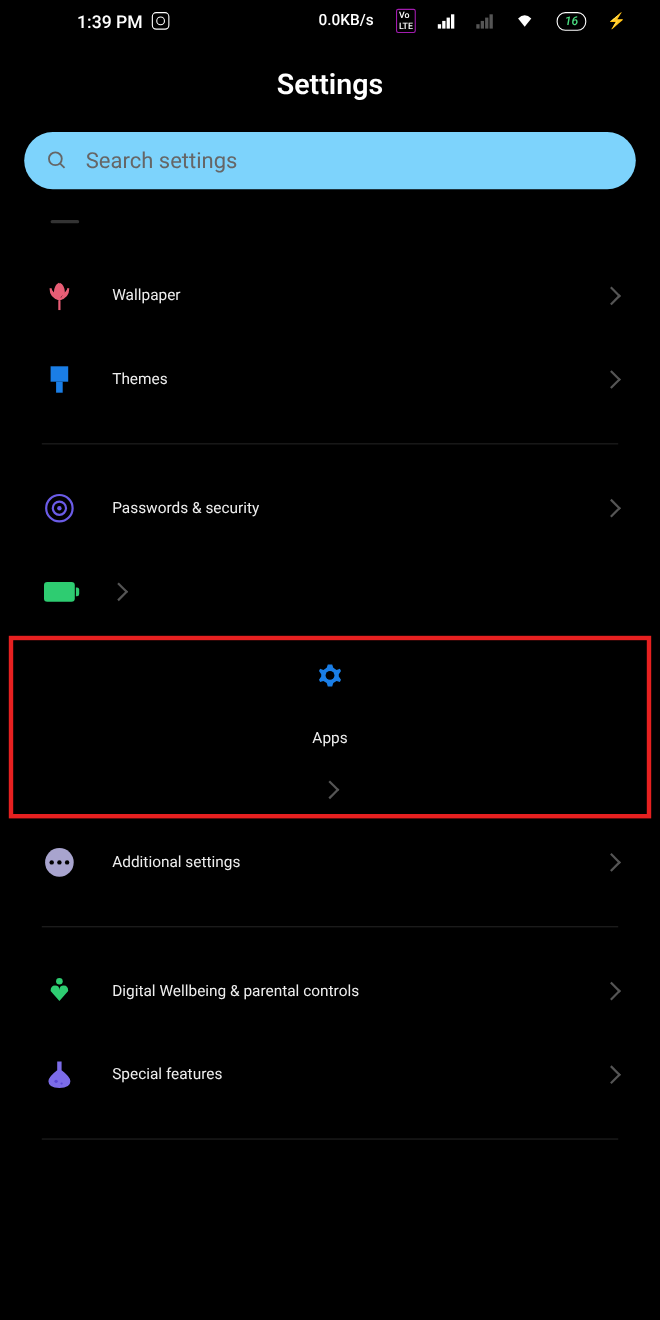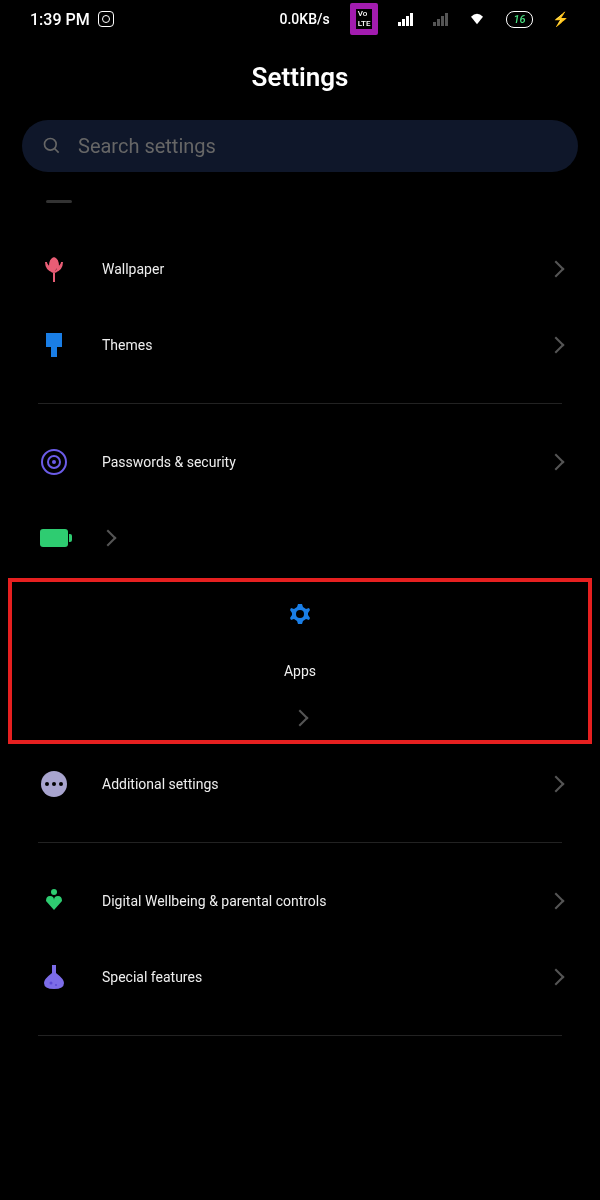--- a/index.html
+++ b/index.html
@@ -16,20 +16,21 @@
       overflow: hidden;
     }
     .status-bar {
       display: flex;
       justify-content: space-between;
       align-items: center;
       padding: 8px 30px;
       height: 38px;
       font-size: 16px;
       font-weight: 500;
+      margin-left: 40px;
     }
     .status-left {
       display: flex;
       align-items: center;
       gap: 8px;
     }
     .status-right {
       display: flex;
       align-items: center;
       gap: 20px;
@@ -47,21 +48,21 @@
       position: absolute;
       top: 3px;
       left: 3px;
       width: 6px;
       height: 6px;
       border: 1.5px solid #fff;
       border-radius: 50%;
     }
     .volte-badge {
       font-size: 8px;
-      border: 6px solid #a21caf;
+      border: 1px solid #a21caf;
       border-radius: 2px;
       padding: 0 2px;
       line-height: 10px;
     }
     .signal-bars {
       display: flex;
       align-items: flex-end;
       gap: 1px;
       height: 14px;
     }
@@ -91,21 +92,21 @@
       font-style: italic;
     }
     .title {
       text-align: center;
       font-size: 26px;
       font-weight: 600;
       padding: 24px 0 28px;
     }
     .search-bar {
       margin: 0 22px;
-      background: #0f172a;
+      background: #7dd3fc;
       border-radius: 28px;
       padding: 14px 20px;
       display: flex;
       align-items: center;
       gap: 16px;
     }
     .search-icon-svg {
       width: 20px;
       height: 20px;
       stroke: #666;

